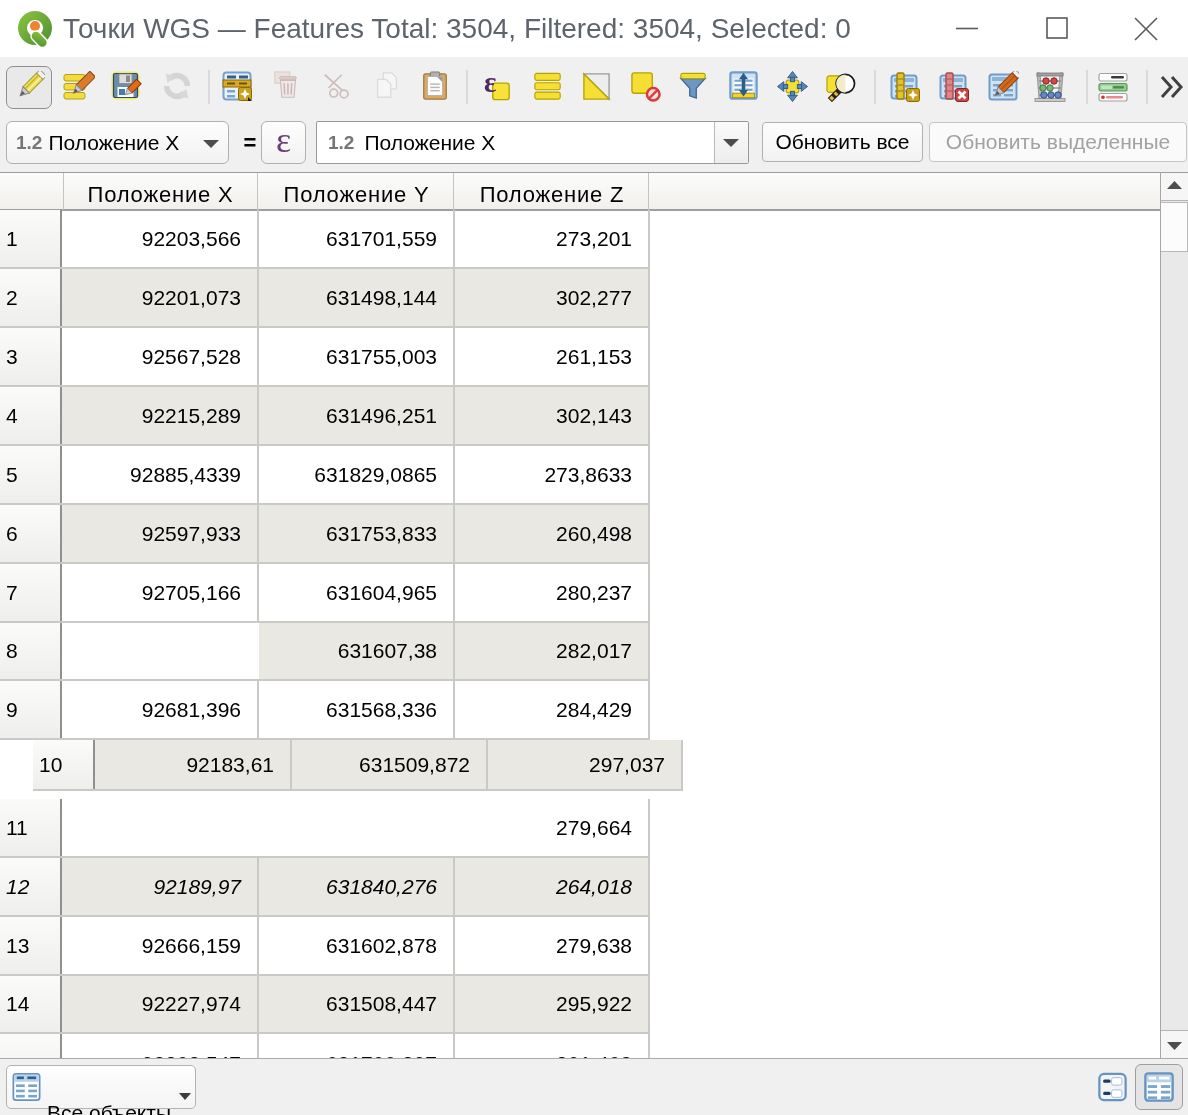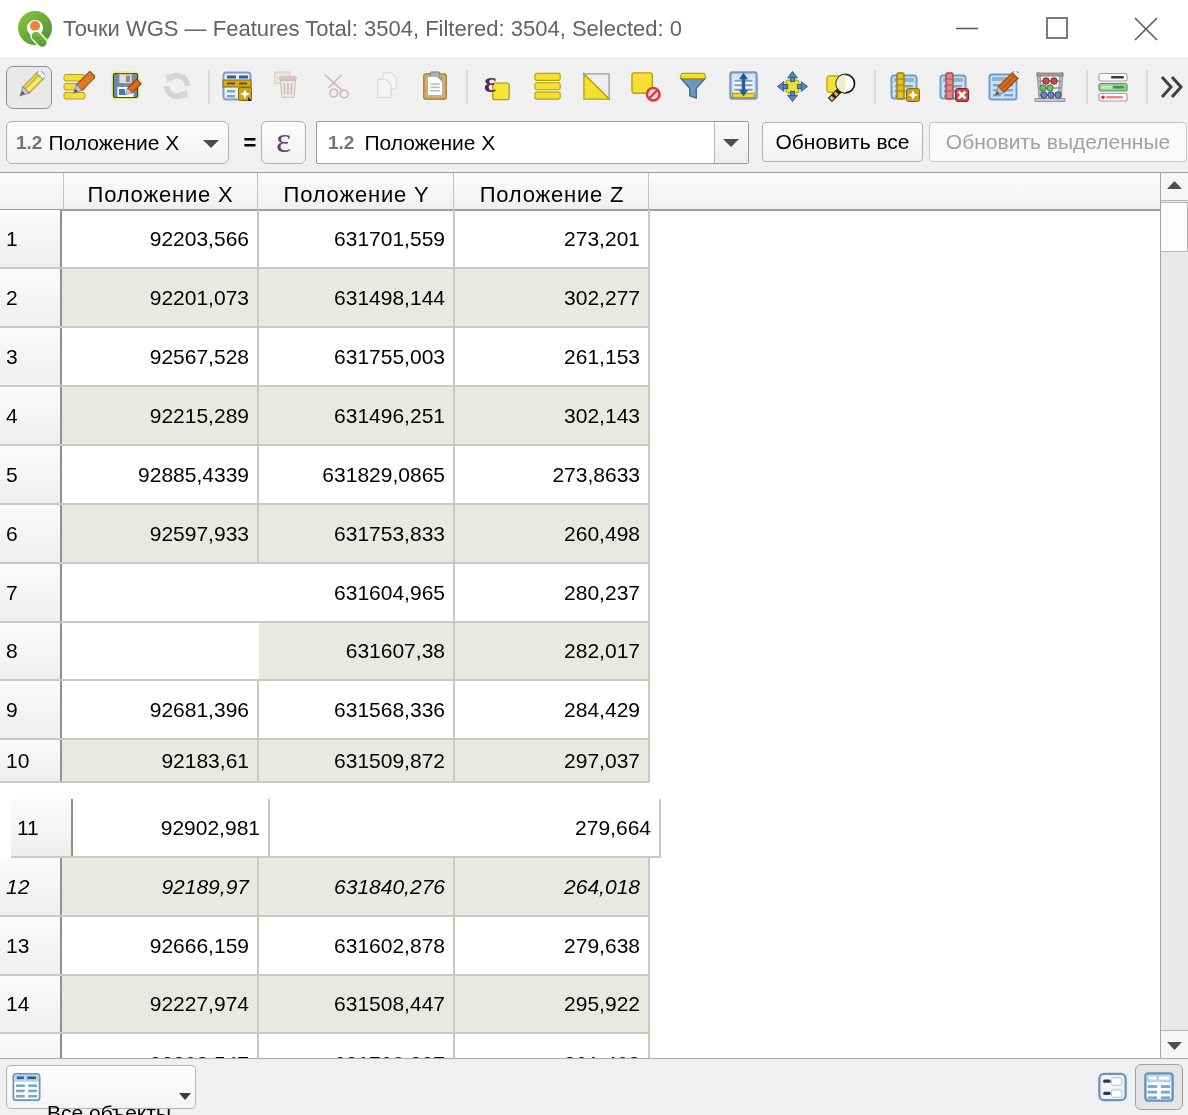--- a/index.html
+++ b/index.html
@@ -3,41 +3,41 @@
 *{margin:0;padding:0;box-sizing:border-box}
 html,body{width:1188px;height:1115px}
 body{position:relative;font-family:"Liberation Sans",sans-serif;background:#fff;overflow:hidden}
 .abs{position:absolute}
 .ico{position:absolute;top:71px}
 .sep{position:absolute;top:70px;width:2px;height:34px;background:#dadada}
 .btn{position:absolute;border:1px solid #b0b0b0;border-radius:4px;background:linear-gradient(#fdfdfd,#f2f2f2)}
 .hdrcell{position:absolute;top:173px;height:37px;font-size:22px;letter-spacing:0.8px;color:#000;text-align:center;line-height:43px}
 .row{position:absolute;left:0;width:650px;border-bottom:2px solid #c9c9c6}
 .rh{position:absolute;left:0;top:0;bottom:0;width:62px;background:linear-gradient(#fbfbfa,#eeeeec);border-right:2px solid #909090;font-size:21px;color:#000;padding-left:6px;display:flex;align-items:center}
-.cell{position:absolute;top:0;bottom:0;font-size:21px;color:#000;text-align:right;padding-right:8px;display:flex;align-items:center;justify-content:flex-end}
+.cell{position:absolute;top:0;bottom:0;font-size:21px;color:#000;text-align:right;padding-right:16px;display:flex;align-items:center;justify-content:flex-end}
 .alt .cell{background:#e9e8e3}
 .c1{left:62px;width:197px;border-right:2px solid #c9c9c6}
 .c2{left:259px;width:196px;border-right:2px solid #c9c9c6}
 .c3{left:455px;width:195px;border-right:2px solid #c9c9c6}
 </style></head>
 <body>
 
 <div class="abs" style="left:0;top:0;width:1188px;height:57px;background:#fff">
   <svg class="abs" style="left:16px;top:9px" width="42" height="42" viewBox="0 0 42 42">
     <defs>
         <linearGradient id="qg" x1="0" y1="0" x2="1" y2="1">
           <stop offset="0" stop-color="#8dc63f"></stop>
           <stop offset="1" stop-color="#4c8c33"></stop>
         </linearGradient>
       </defs>
     <path d="M19 2 A17 17 0 1 0 19 36 A17 17 0 0 0 19 2 Z M19 11 A8 8 0 1 1 19 27 A8 8 0 0 1 19 11 Z" fill="url(#qg)" fill-rule="evenodd"></path>
     <circle cx="19" cy="17" r="5" fill="#ee8334"></circle>
     <rect x="20" y="20" width="19" height="10" rx="5" fill="url(#qg)" transform="rotate(45 20 20)" stroke="#fff" stroke-width="1.4"></rect>
   </svg>
-  <div class="abs" style="left:63px;top:0;height:57px;display:flex;align-items:center;font-size:22px;color:#5e646c">Точки WGS — Features Total: 3504, Filtered: 3504, Selected: 0</div>
+  <div class="abs" style="left:63px;top:0;height:57px;display:flex;align-items:center;font-size:28px;color:#5e646c">Точки WGS — Features Total: 3504, Filtered: 3504, Selected: 0</div>
   <svg class="abs" style="left:950px;top:0" width="238" height="57" viewBox="0 0 238 57">
     <line x1="6" y1="28.5" x2="28" y2="28.5" stroke="#5a5a5a" stroke-width="1.6"></line>
     <rect x="97" y="18" width="20" height="20" fill="none" stroke="#5a5a5a" stroke-width="1.6"></rect>
     <line x1="185" y1="18" x2="207" y2="40" stroke="#5a5a5a" stroke-width="1.6"></line>
     <line x1="207" y1="18" x2="185" y2="40" stroke="#5a5a5a" stroke-width="1.6"></line>
   </svg>
 </div>
 
 <div class="abs" style="left:0;top:57px;width:1188px;height:115px;background:#f0f0f0"></div>
 
@@ -371,43 +371,43 @@
       <div class="cell c3">273,8633</div>
     </div>
     <div class="row alt" style="top:505px;height:59px;">
       <div class="rh">6</div>
       <div class="cell c1">92597,933</div>
       <div class="cell c2">631753,833</div>
       <div class="cell c3">260,498</div>
     </div>
     <div class="row" style="top:564px;height:59px;">
       <div class="rh">7</div>
+      <div class="cell c1">92705,166</div>
       <div class="cell c2">631604,965</div>
       <div class="cell c3">280,237</div>
     </div>
     <div class="row alt" style="top:623px;height:58px;">
       <div class="rh">8</div>
       <div class="cell c2">631607,38</div>
       <div class="cell c3">282,017</div>
     </div>
     <div class="row" style="top:681px;height:59px;">
       <div class="rh">9</div>
       <div class="cell c1">92681,396</div>
       <div class="cell c2">631568,336</div>
       <div class="cell c3">284,429</div>
     </div>
-    <div class="row alt" style="top:740px;height:43px;">
+    <div class="row alt" style="top:740px;height:51px;margin-left:33px;">
       <div class="rh">10</div>
       <div class="cell c1">92183,61</div>
       <div class="cell c2">631509,872</div>
       <div class="cell c3">297,037</div>
     </div>
-    <div class="row" style="top:799px;height:59px;margin-left:11px;">
+    <div class="row" style="top:799px;height:59px;">
       <div class="rh">11</div>
-      <div class="cell c1">92902,981</div>
       <div class="cell c3">279,664</div>
     </div>
     <div class="row alt" style="top:858px;height:59px;font-style:italic;">
       <div class="rh">12</div>
       <div class="cell c1">92189,97</div>
       <div class="cell c2">631840,276</div>
       <div class="cell c3">264,018</div>
     </div>
     <div class="row" style="top:917px;height:59px;">
       <div class="rh">13</div>

